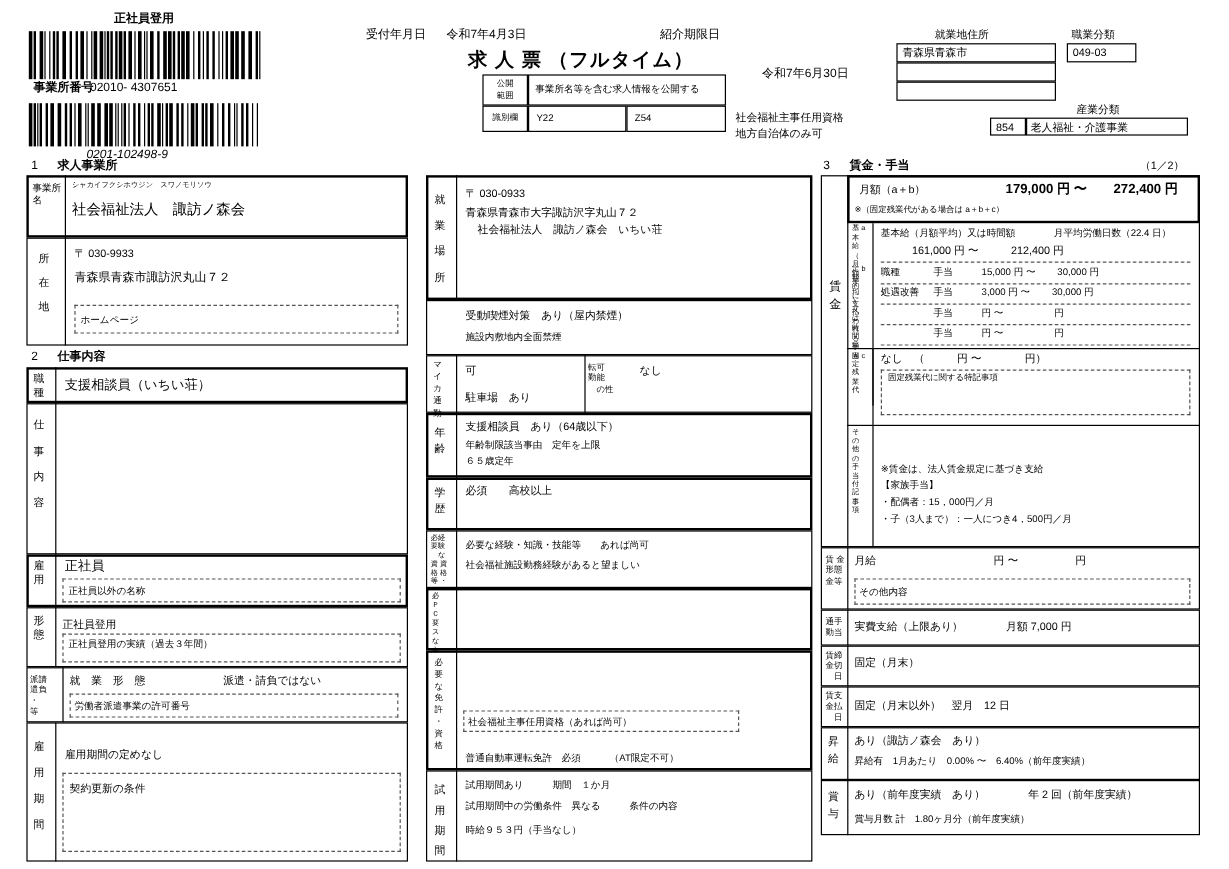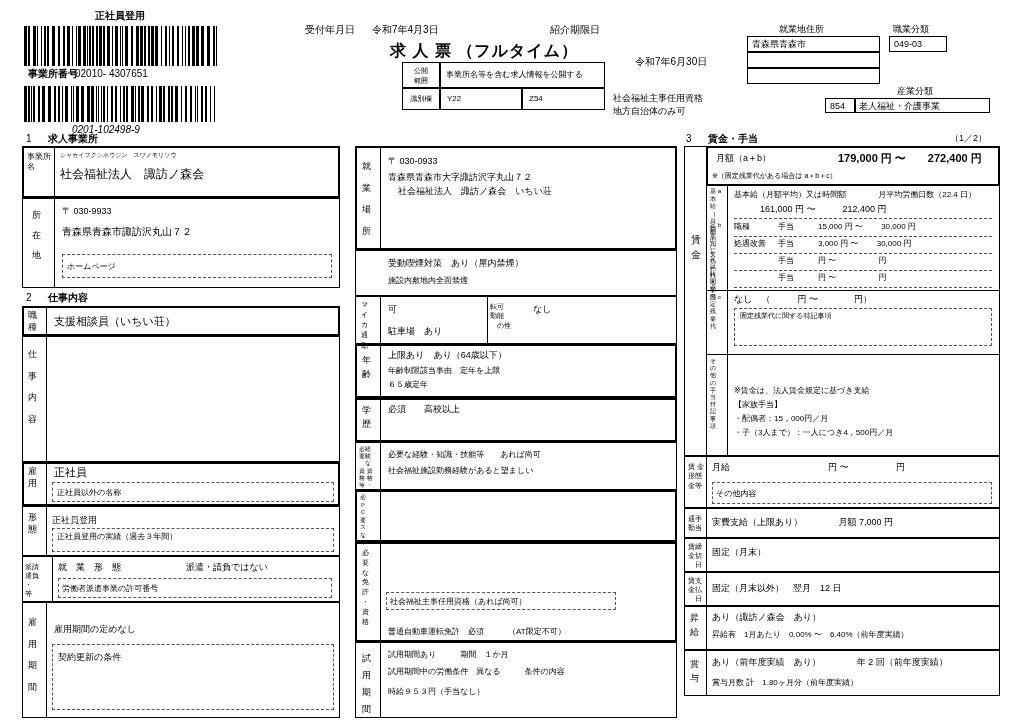--- a/index.html
+++ b/index.html
@@ -249,21 +249,21 @@
   <div class="t f7" style="left:361px;top:300px;line-height:1.45;">マ<br>イ<br>カ<br>通<br>勤</div>
   <div class="t f9" style="left:388px;top:304px;">可</div>
   <div class="t f9" style="left:388px;top:326px;">駐車場　あり</div>
   <div class="line" style="left:487px;top:296px;width:1px;height:48px;"></div>
   <div class="t f7" style="left:490px;top:302px;line-height:1.35;">転可<br>勤能<br>　の性</div>
   <div class="t f9" style="left:533px;top:304px;">なし</div>
 
   <div class="box2" style="left:355px;top:344px;width:322px;height:54px;"></div>
   <div class="line" style="left:380px;top:344px;width:1px;height:54px;"></div>
   <div class="t f9" style="left:362px;top:354px;line-height:1.5;">年<br>齢</div>
-  <div class="t f9" style="left:388px;top:350px;">上限あり　あり（64歳以下）</div>
+  <div class="t f9" style="left:388px;top:350px;">支援相談員　あり（64歳以下）</div>
   <div class="t f8" style="left:388px;top:366px;">年齢制限該当事由　定年を上限</div>
   <div class="t f8" style="left:388px;top:380px;">６５歳定年</div>
 
   <div class="box2" style="left:355px;top:398px;width:322px;height:44px;"></div>
   <div class="line" style="left:380px;top:398px;width:1px;height:44px;"></div>
   <div class="t f9" style="left:362px;top:404px;line-height:1.5;">学<br>歴</div>
   <div class="t f9" style="left:388px;top:404px;">必須　　高校以上</div>
 
   <div class="box" style="left:355px;top:442px;width:322px;height:48px;"></div>
   <div class="line" style="left:380px;top:442px;width:1px;height:48px;"></div>

